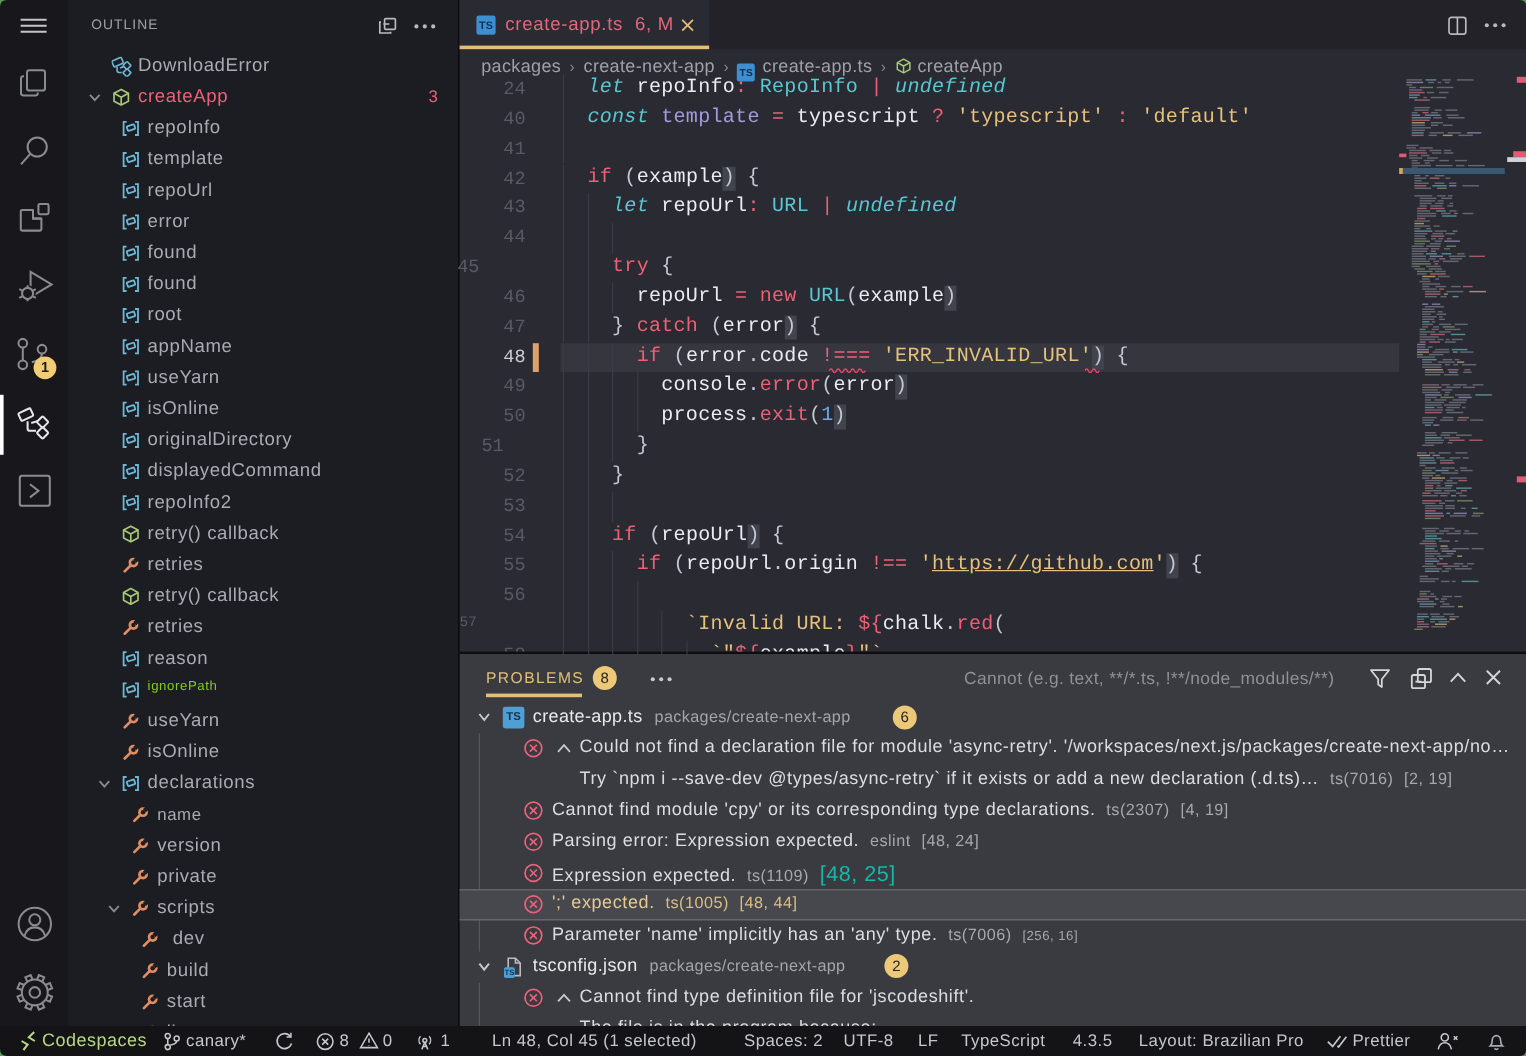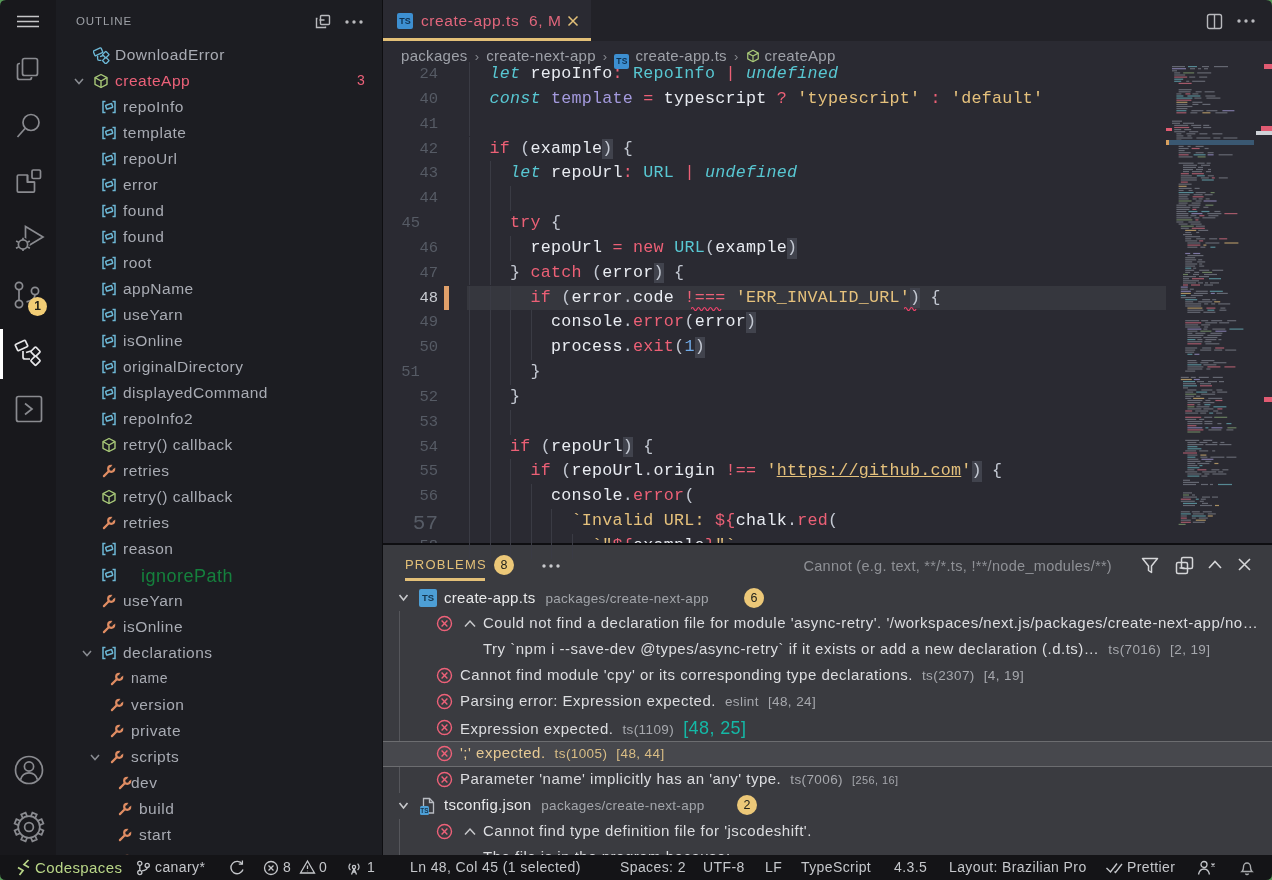--- a/index.html
+++ b/index.html
@@ -252,21 +252,21 @@
         <rect x="5" y="5.4" width="6.4" height="4" rx="0.6" transform="rotate(-18 8 7.5)"></rect>
       </g>
     </svg>
 <div class="row" style="left:67px;top:540px;font-size:15.5px;letter-spacing:0.5px;color:#a8abb3">reason</div>
 <svg class="abs" style="left:45px;top:567px" width="16" height="16" viewBox="0 0 16 16">
       <g fill="none" stroke="#6db8d6" stroke-width="1.5">
         <path d="M4.5 2.5 H2 V13.5 H4.5 M11.5 2.5 H14 V13.5 H11.5"></path>
         <rect x="5" y="5.4" width="6.4" height="4" rx="0.6" transform="rotate(-18 8 7.5)"></rect>
       </g>
     </svg>
-<div class="row" style="left:85px;top:566px;font-size:18px;letter-spacing:0.5px;color:#15803d">ignorePath</div>
+<div class="row" style="left:67px;top:566px;font-size:11px;letter-spacing:0.5px;color:#84cc16">ignorePath</div>
 <svg class="abs" style="left:45px;top:593px" width="16" height="16" viewBox="0 0 16 16">
       <g stroke-linecap="round">
         <path d="M2.9 13.1 L8.0 8.0" stroke="#e08d63" stroke-width="2.2" fill="none"></path>
         <circle cx="10.2" cy="5.8" r="4.1" fill="#e08d63"></circle>
         <circle cx="10.2" cy="5.8" r="1.9" fill="#1c1d22"></circle>
         <rect x="10.8" y="1.6" width="3.6" height="3.6" fill="#1c1d22" stroke="none" transform="rotate(45 12.6 3.4)"></rect>
       </g>
     </svg>
 <div class="row" style="left:67px;top:592px;font-size:15.5px;letter-spacing:0.5px;color:#a8abb3">useYarn</div>
 <svg class="abs" style="left:45px;top:619px" width="16" height="16" viewBox="0 0 16 16">
@@ -328,21 +328,21 @@
     </svg>
 <div class="row" style="left:75px;top:748px;font-size:15.5px;letter-spacing:0.5px;color:#a8abb3">scripts</div>
 <svg class="abs" style="left:61px;top:775px" width="16" height="16" viewBox="0 0 16 16">
       <g stroke-linecap="round">
         <path d="M2.9 13.1 L8.0 8.0" stroke="#e08d63" stroke-width="2.2" fill="none"></path>
         <circle cx="10.2" cy="5.8" r="4.1" fill="#e08d63"></circle>
         <circle cx="10.2" cy="5.8" r="1.9" fill="#1c1d22"></circle>
         <rect x="10.8" y="1.6" width="3.6" height="3.6" fill="#1c1d22" stroke="none" transform="rotate(45 12.6 3.4)"></rect>
       </g>
     </svg>
-<div class="row" style="left:75px;top:774px;font-size:15.5px;letter-spacing:0.5px;color:#a8abb3">dev</div>
+<div class="row" style="left:88px;top:774px;font-size:15.5px;letter-spacing:0.5px;color:#a8abb3">dev</div>
 <svg class="abs" style="left:61px;top:801px" width="16" height="16" viewBox="0 0 16 16">
       <g stroke-linecap="round">
         <path d="M2.9 13.1 L8.0 8.0" stroke="#e08d63" stroke-width="2.2" fill="none"></path>
         <circle cx="10.2" cy="5.8" r="4.1" fill="#e08d63"></circle>
         <circle cx="10.2" cy="5.8" r="1.9" fill="#1c1d22"></circle>
         <rect x="10.8" y="1.6" width="3.6" height="3.6" fill="#1c1d22" stroke="none" transform="rotate(45 12.6 3.4)"></rect>
       </g>
     </svg>
 <div class="row" style="left:83px;top:800px;font-size:15.5px;letter-spacing:0.5px;color:#a8abb3">build</div>
 <svg class="abs" style="left:61px;top:827px" width="16" height="16" viewBox="0 0 16 16">
@@ -455,33 +455,33 @@
 <div class="abs" style="left:530.5px;top:534.0px;width:1px;height:24.8px;background:#3a3b44"></div>
 <div class="abs" style="left:551.0px;top:534.0px;width:1px;height:24.8px;background:#3a3b44"></div>
 <div class="abs" style="left:571.5px;top:534.0px;width:1px;height:24.8px;background:#3a3b44"></div>
 <div class="abs" style="left:0;top:0;width:1272px;height:543px;overflow:hidden">
 <div class="abs mono" style="left:383px;top:65.0px;width:55px;text-align:right;font-size:15.5px;color:#565b65">24</div>
 <div class="abs mono" style="left:383px;top:89.8px;width:55px;text-align:right;font-size:15.5px;color:#565b65">40</div>
 <div class="abs mono" style="left:383px;top:114.7px;width:55px;text-align:right;font-size:15.5px;color:#565b65">41</div>
 <div class="abs mono" style="left:383px;top:139.5px;width:55px;text-align:right;font-size:15.5px;color:#565b65">42</div>
 <div class="abs mono" style="left:383px;top:164.4px;width:55px;text-align:right;font-size:15.5px;color:#565b65">43</div>
 <div class="abs mono" style="left:383px;top:189.2px;width:55px;text-align:right;font-size:15.5px;color:#565b65">44</div>
-<div class="abs mono" style="left:365px;top:214.0px;width:55px;text-align:right;font-size:15.5px;color:#565b65">45</div>
+<div class="abs mono" style="left:381px;top:214.0px;width:55px;text-align:left;font-size:15.5px;color:#565b65">45</div>
 <div class="abs mono" style="left:383px;top:238.9px;width:55px;text-align:right;font-size:15.5px;color:#565b65">46</div>
 <div class="abs mono" style="left:383px;top:263.7px;width:55px;text-align:right;font-size:15.5px;color:#565b65">47</div>
 <div class="abs mono" style="left:383px;top:288.6px;width:55px;text-align:right;font-size:15.5px;color:#c9ccd2">48</div>
 <div class="abs mono" style="left:383px;top:313.4px;width:55px;text-align:right;font-size:15.5px;color:#565b65">49</div>
 <div class="abs mono" style="left:383px;top:338.2px;width:55px;text-align:right;font-size:15.5px;color:#565b65">50</div>
 <div class="abs mono" style="left:383px;top:363.1px;width:55px;text-align:center;font-size:15.5px;color:#565b65">51</div>
 <div class="abs mono" style="left:383px;top:387.9px;width:55px;text-align:right;font-size:15.5px;color:#565b65">52</div>
 <div class="abs mono" style="left:383px;top:412.8px;width:55px;text-align:right;font-size:15.5px;color:#565b65">53</div>
 <div class="abs mono" style="left:383px;top:437.6px;width:55px;text-align:right;font-size:15.5px;color:#565b65">54</div>
 <div class="abs mono" style="left:383px;top:462.4px;width:55px;text-align:right;font-size:15.5px;color:#565b65">55</div>
 <div class="abs mono" style="left:383px;top:487.3px;width:55px;text-align:right;font-size:15.5px;color:#565b65">56</div>
-<div class="abs mono" style="left:383px;top:512.1px;width:55px;text-align:right;font-size:21px;color:#565b65">57</div>
+<div class="abs mono" style="left:383px;top:512.1px;width:55px;font-size:12px;color:#565b65">57</div>
 <div class="abs mono" style="left:383px;top:537.0px;width:55px;text-align:right;font-size:15.5px;color:#565b65">58</div>
 <div class="abs" style="left:444px;top:286.1px;width:4.5px;height:23.8px;background:#e0a06a"></div>
 </div>
 <div class="abs" style="left:0;top:0;width:1272px;height:543px;overflow:hidden">
 <div class="row mono" style="left:469.0px;top:62.0px;height:24.8px;line-height:24.8px;font-size:16.7px;letter-spacing:0.24px"><span style="color:#c3c8d2">&nbsp;&nbsp;</span><span style="color:#58c7d2;font-style:italic">let</span><span style="color:#e9ecf2">&nbsp;repoInfo</span><span style="color:#ec6076">:</span><span style="color:#58c7d2">&nbsp;RepoInfo&nbsp;</span><span style="color:#ec6076">|</span><span style="color:#58c7d2;font-style:italic">&nbsp;undefined</span></div>
 <div class="row mono" style="left:469.0px;top:86.8px;height:24.8px;line-height:24.8px;font-size:16.7px;letter-spacing:0.24px"><span style="color:#c3c8d2">&nbsp;&nbsp;</span><span style="color:#58c7d2;font-style:italic">const</span><span style="color:#a49ade">&nbsp;template&nbsp;</span><span style="color:#ec6076">=</span><span style="color:#e9ecf2">&nbsp;typescript&nbsp;</span><span style="color:#ec6076">?</span><span style="color:#e5c17c">&nbsp;'typescript'&nbsp;</span><span style="color:#ec6076">:</span><span style="color:#e5c17c">&nbsp;'default'</span></div>
 <div class="row mono" style="left:469.0px;top:111.7px;height:24.8px;line-height:24.8px;font-size:16.7px;letter-spacing:0.24px"></div>
 <div class="row mono" style="left:469.0px;top:136.5px;height:24.8px;line-height:24.8px;font-size:16.7px;letter-spacing:0.24px"><span style="color:#c3c8d2">&nbsp;&nbsp;</span><span style="color:#ec6076">if</span><span style="color:#c3c8d2">&nbsp;(</span><span style="color:#e9ecf2">example</span><span style="color:#c3c8d2">)&nbsp;{</span></div>
 <div class="row mono" style="left:469.0px;top:161.4px;height:24.8px;line-height:24.8px;font-size:16.7px;letter-spacing:0.24px"><span style="color:#c3c8d2">&nbsp;&nbsp;&nbsp;&nbsp;</span><span style="color:#58c7d2;font-style:italic">let</span><span style="color:#e9ecf2">&nbsp;repoUrl</span><span style="color:#ec6076">:</span><span style="color:#58c7d2">&nbsp;URL&nbsp;</span><span style="color:#ec6076">|</span><span style="color:#58c7d2;font-style:italic">&nbsp;undefined</span></div>
 <div class="row mono" style="left:469.0px;top:186.2px;height:24.8px;line-height:24.8px;font-size:16.7px;letter-spacing:0.24px"></div>
@@ -489,21 +489,20 @@
 <div class="row mono" style="left:469.0px;top:235.9px;height:24.8px;line-height:24.8px;font-size:16.7px;letter-spacing:0.24px"><span style="color:#c3c8d2">&nbsp;&nbsp;&nbsp;&nbsp;&nbsp;&nbsp;</span><span style="color:#e9ecf2">repoUrl&nbsp;</span><span style="color:#ec6076">=</span><span style="color:#ec6076">&nbsp;new</span><span style="color:#58c7d2">&nbsp;URL</span><span style="color:#c3c8d2">(</span><span style="color:#e9ecf2">example</span><span style="color:#c3c8d2">)</span></div>
 <div class="row mono" style="left:469.0px;top:260.7px;height:24.8px;line-height:24.8px;font-size:16.7px;letter-spacing:0.24px"><span style="color:#c3c8d2">&nbsp;&nbsp;&nbsp;&nbsp;}&nbsp;</span><span style="color:#ec6076">catch</span><span style="color:#c3c8d2">&nbsp;(</span><span style="color:#e9ecf2">error</span><span style="color:#c3c8d2">)&nbsp;{</span></div>
 <div class="row mono" style="left:469.0px;top:285.6px;height:24.8px;line-height:24.8px;font-size:16.7px;letter-spacing:0.24px"><span style="color:#c3c8d2">&nbsp;&nbsp;&nbsp;&nbsp;&nbsp;&nbsp;</span><span style="color:#ec6076">if</span><span style="color:#c3c8d2">&nbsp;(</span><span style="color:#e9ecf2">error</span><span style="color:#c3c8d2">.</span><span style="color:#e9ecf2">code&nbsp;</span><span style="color:#ec6076">!===</span><span style="color:#e5c17c">&nbsp;'ERR_INVALID_URL'</span><span style="color:#c3c8d2">)&nbsp;{</span></div>
 <div class="row mono" style="left:469.0px;top:310.4px;height:24.8px;line-height:24.8px;font-size:16.7px;letter-spacing:0.24px"><span style="color:#c3c8d2">&nbsp;&nbsp;&nbsp;&nbsp;&nbsp;&nbsp;&nbsp;&nbsp;</span><span style="color:#e9ecf2">console</span><span style="color:#c3c8d2">.</span><span style="color:#ec6076">error</span><span style="color:#c3c8d2">(</span><span style="color:#e9ecf2">error</span><span style="color:#c3c8d2">)</span></div>
 <div class="row mono" style="left:469.0px;top:335.2px;height:24.8px;line-height:24.8px;font-size:16.7px;letter-spacing:0.24px"><span style="color:#c3c8d2">&nbsp;&nbsp;&nbsp;&nbsp;&nbsp;&nbsp;&nbsp;&nbsp;</span><span style="color:#e9ecf2">process</span><span style="color:#c3c8d2">.</span><span style="color:#ec6076">exit</span><span style="color:#c3c8d2">(</span><span style="color:#70a9e6">1</span><span style="color:#c3c8d2">)</span></div>
 <div class="row mono" style="left:469.0px;top:360.1px;height:24.8px;line-height:24.8px;font-size:16.7px;letter-spacing:0.24px"><span style="color:#c3c8d2">&nbsp;&nbsp;&nbsp;&nbsp;&nbsp;&nbsp;}</span></div>
 <div class="row mono" style="left:469.0px;top:384.9px;height:24.8px;line-height:24.8px;font-size:16.7px;letter-spacing:0.24px"><span style="color:#c3c8d2">&nbsp;&nbsp;&nbsp;&nbsp;}</span></div>
 <div class="row mono" style="left:469.0px;top:409.8px;height:24.8px;line-height:24.8px;font-size:16.7px;letter-spacing:0.24px"></div>
 <div class="row mono" style="left:469.0px;top:434.6px;height:24.8px;line-height:24.8px;font-size:16.7px;letter-spacing:0.24px"><span style="color:#c3c8d2">&nbsp;&nbsp;&nbsp;&nbsp;</span><span style="color:#ec6076">if</span><span style="color:#c3c8d2">&nbsp;(</span><span style="color:#e9ecf2">repoUrl</span><span style="color:#c3c8d2">)&nbsp;{</span></div>
 <div class="row mono" style="left:469.0px;top:459.4px;height:24.8px;line-height:24.8px;font-size:16.7px;letter-spacing:0.24px"><span style="color:#c3c8d2">&nbsp;&nbsp;&nbsp;&nbsp;&nbsp;&nbsp;</span><span style="color:#ec6076">if</span><span style="color:#c3c8d2">&nbsp;(</span><span style="color:#e9ecf2">repoUrl</span><span style="color:#c3c8d2">.</span><span style="color:#e9ecf2">origin&nbsp;</span><span style="color:#ec6076">!==</span><span style="color:#e5c17c">&nbsp;'</span><span style="color:#e5c17c;text-decoration:underline">https://github.com</span><span style="color:#e5c17c">'</span><span style="color:#c3c8d2">)&nbsp;{</span></div>
-<div class="row mono" style="left:469.0px;top:484.3px;height:24.8px;line-height:24.8px;font-size:16.7px;letter-spacing:0.24px"><span style="color:#c3c8d2">&nbsp;&nbsp;&nbsp;&nbsp;&nbsp;&nbsp;&nbsp;&nbsp;</span><span style="color:#e9ecf2">console</span><span style="color:#c3c8d2">.</span><span style="color:#ec6076">error</span><span style="color:#c3c8d2">(</span></div>
 <div class="row mono" style="left:469.0px;top:509.1px;height:24.8px;line-height:24.8px;font-size:16.7px;letter-spacing:0.24px"><span style="color:#c3c8d2">&nbsp;&nbsp;&nbsp;&nbsp;&nbsp;&nbsp;&nbsp;&nbsp;&nbsp;&nbsp;</span><span style="color:#e5c17c">`Invalid&nbsp;URL:&nbsp;</span><span style="color:#ec6076">${</span><span style="color:#e9ecf2">chalk</span><span style="color:#c3c8d2">.</span><span style="color:#ec6076">red</span><span style="color:#c3c8d2">(</span></div>
 <div class="row mono" style="left:469.0px;top:534.0px;height:24.8px;line-height:24.8px;font-size:16.7px;letter-spacing:0.24px"><span style="color:#c3c8d2">&nbsp;&nbsp;&nbsp;&nbsp;&nbsp;&nbsp;&nbsp;&nbsp;&nbsp;&nbsp;&nbsp;&nbsp;</span><span style="color:#e5c17c">`"</span><span style="color:#ec6076">${</span><span style="color:#e9ecf2">example</span><span style="color:#ec6076">}</span><span style="color:#e5c17c">"`</span></div>
 </div>
 <svg class="abs" style="left:691px;top:306.06px" width="33" height="5" viewBox="0 0 33 5">
     <path d="M0 3 q1.5 -3 3 0 t3 0 q1.5 -3 3 0 t3 0 q1.5 -3 3 0 t3 0 q1.5 -3 3 0 t3 0 q1.5 -3 3 0 t3 0" fill="none" stroke="#f0426b" stroke-width="1.2"></path>
   </svg>
 <svg class="abs" style="left:904px;top:306.06px" width="15" height="5" viewBox="0 0 15 5">
     <path d="M0 3 q1.5 -3 3 0 t3 0 q1.5 -3 3 0 t3 0" fill="none" stroke="#f0426b" stroke-width="1.2"></path>
   </svg>
 <svg class="abs" style="left:0;top:0" width="1272" height="545" viewBox="0 0 1272 545">

